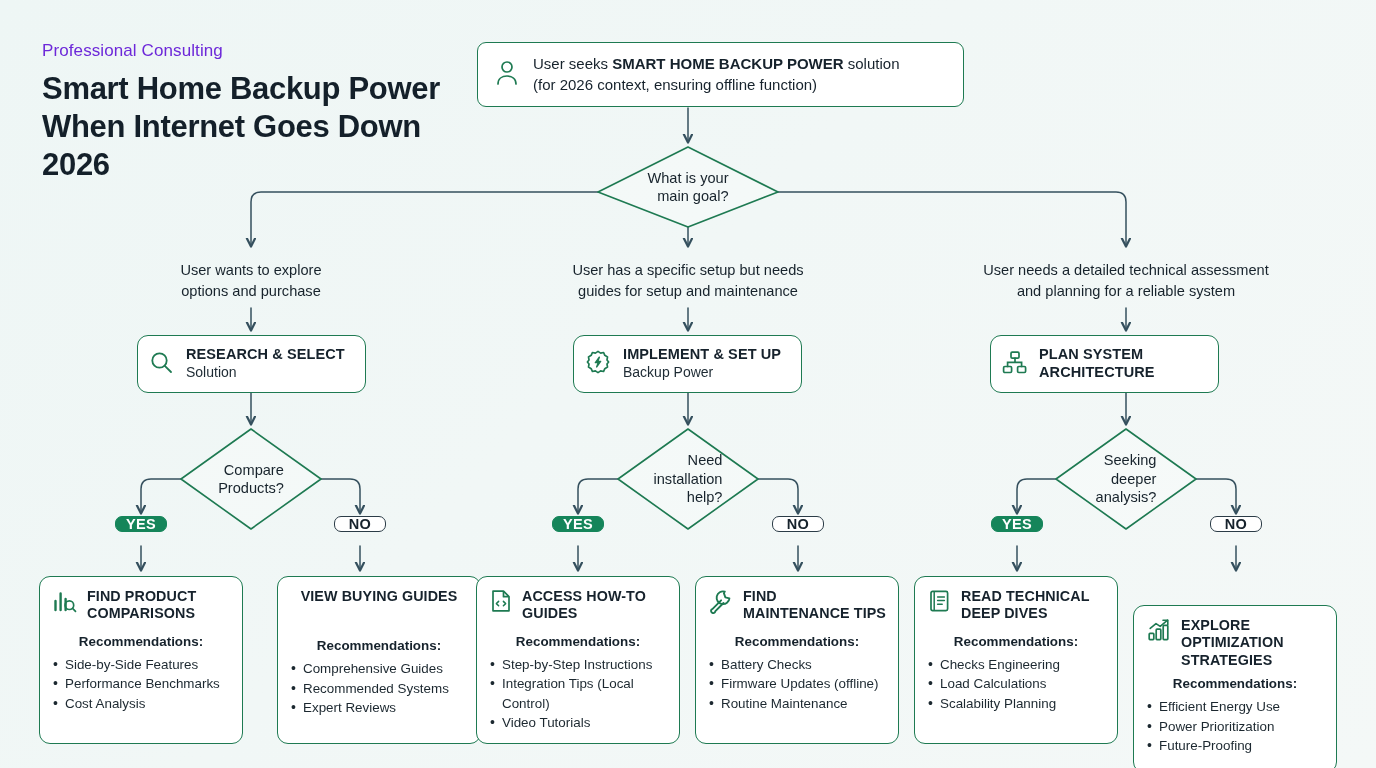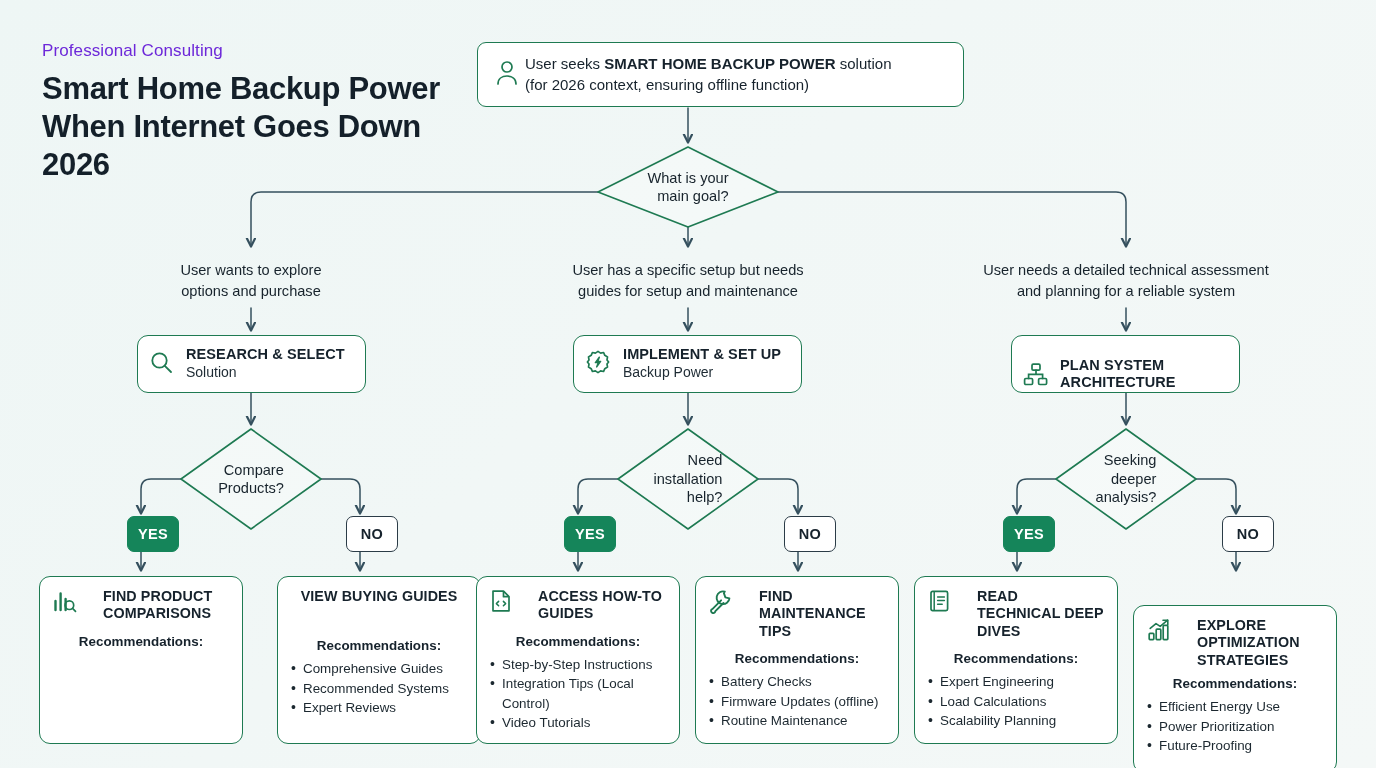--- a/index.html
+++ b/index.html
@@ -27,21 +27,21 @@
   }
 
   
   .node {
     position: absolute; background: #ffffff;
     border: 1.6px solid #1e7a52; border-radius: 10px;
     display: flex; align-items: center;
   }
   .start-node {
     left: 477px; top: 42px; width: 487px; height: 65px;
-    padding: 0 16px; gap: 5px; border-radius: 9px;
+    padding: 0 16px; gap: 13px; border-radius: 9px;
   }
   .start-text { font-size: 15px; line-height: 1.38; color: #16222c; }
   .start-text b { font-weight: bold; }
 
   .action {
     width: 229px; height: 58px; padding: 0 10px; gap: 11px;
     border-radius: 11px;
   }
   .action .ttl { font-size: 14.5px; font-weight: bold; line-height: 1.22; color: #16222c; letter-spacing: .1px; }
   .action .sub { font-size: 14px; color: #1d2a33; line-height: 1.25; }
@@ -55,34 +55,34 @@
   
   .diamond { position: absolute; }
   .diamond .dtext {
     position: absolute; inset: 0; display: flex;
     align-items: center; justify-content: center;
     text-align: right; font-size: 14.6px; line-height: 1.26; color: #17232c;
   }
 
   
   .badge {
-    position: absolute; height: 36px; border-radius: 7px;
+    position: absolute; height: 16px; border-radius: 7px;
     display: flex; align-items: center; justify-content: center;
-    font-size: 14.5px; font-weight: bold; letter-spacing: .4px; margin-left: 12px;
+    font-size: 14.5px; font-weight: bold; letter-spacing: .4px;
   }
   .badge.yes { background: #15855a; color: #ffffff; border: 1.6px solid #15855a; }
   .badge.no  { background: #ffffff; color: #16222c; border: 1.6px solid #2b3c47; }
 
   
   .card {
     position: absolute; top: 576px; height: 168px;
     background: #ffffff; border: 1.6px solid #1e7a52; border-radius: 11px;
     padding: 11px 12px 10px 12px; overflow: hidden;
   }
-  .card-head { display: flex; align-items: flex-start; gap: 25px; }
+  .card-head { display: flex; align-items: flex-start; gap: 9px; }
   .card-head.no-icon { justify-content: center; }
   .card-title {
     font-size: 14.3px; font-weight: bold; line-height: 1.22;
     color: #16222c; letter-spacing: .1px; text-transform: uppercase;
   }
   .rec-label { font-size: 13.4px; font-weight: bold; color: #16222c; margin-top: 11px; text-align: center; }
   .card ul { list-style: none; margin-top: 6px; }
   .card li {
     font-size: 13.4px; line-height: 1.45; color: #1c2830;
     padding-left: 13px; position: relative;
@@ -197,21 +197,21 @@
                  L7.2,20.7 L4.5,19.1 L5,16 L3.4,14 L5,12 L4.5,8.9 L7.2,7.3 L8.4,4.5 L11.4,5.1 Z" stroke-linejoin="round"></path>
         <path d="M15.3,9.2 L11.4,14.6 L14.3,14.6 L12.7,18.9 L16.6,13.4 L13.7,13.4 Z" stroke-linejoin="round" stroke-width="1.5"></path>
       </svg>
     </span>
     <div>
       <div class="ttl">IMPLEMENT &amp; SET UP</div>
       <div class="sub">Backup Power</div>
     </div>
   </div>
 
-  <div class="node action" style="left:1011px; top:335px;align-items:flex-end;">
+  <div class="node action" style="left:990px; top:335px;">
     <span class="icon">
       <svg width="27" height="27" viewBox="0 0 27 27" fill="none" stroke="#1e7a52" stroke-width="1.7">
         <rect x="10" y="3.2" width="8" height="6" rx="1.2"></rect>
         <rect x="2.6" y="17.5" width="8" height="6" rx="1.2"></rect>
         <rect x="16.6" y="17.5" width="8" height="6" rx="1.2"></rect>
         <path d="M14,9.2 L14,13.4 M6.6,17.5 L6.6,13.4 L20.6,13.4 L20.6,17.5" stroke-linecap="round"></path>
       </svg>
     </span>
     <div>
       <div class="ttl" style="white-space:normal; max-width:150px;">PLAN SYSTEM ARCHITECTURE</div>
@@ -245,20 +245,25 @@
       <span class="icon">
         <svg width="26" height="26" viewBox="0 0 26 26" fill="none" stroke="#1e7a52" stroke-width="1.7">
           <path d="M3.5,22 L3.5,13 M8.6,22 L8.6,5.5 M13.6,22 L13.6,11" stroke-linecap="round" stroke-width="2.4"></path>
           <circle cx="17.4" cy="17.2" r="4.3"></circle>
           <path d="M20.6,20.4 L23.5,23.3" stroke-linecap="round"></path>
         </svg>
       </span>
       <div class="card-title">FIND PRODUCT COMPARISONS</div>
     </div>
     <div class="rec-label">Recommendations:</div>
+    <ul>
+      <li>Side-by-Side Features</li>
+      <li>Performance Benchmarks</li>
+      <li>Cost Analysis</li>
+    </ul>
   </div>
 
   <div class="card" style="left:257px; width:204px;margin-left:20px;">
     <div class="card-head no-icon">
       <div class="card-title" style="text-align:center;">VIEW BUYING GUIDES</div>
     </div>
     <div class="rec-label" style="margin-top:33px;">Recommendations:</div>
     <ul>
       <li>Comprehensive Guides</li>
       <li>Recommended Systems</li>
@@ -309,21 +314,21 @@
         <svg width="25" height="26" viewBox="0 0 25 26" fill="none" stroke="#1e7a52" stroke-width="1.7">
           <rect x="4" y="3.4" width="16.6" height="19.2" rx="1.6"></rect>
           <path d="M7.2,3.4 L7.2,22.6" stroke-width="1.5"></path>
           <path d="M10.6,9 L17.4,9 M10.6,12.6 L17.4,12.6 M10.6,16.2 L15.2,16.2" stroke-linecap="round" stroke-width="1.5"></path>
         </svg>
       </span>
       <div class="card-title">READ TECHNICAL DEEP DIVES</div>
     </div>
     <div class="rec-label">Recommendations:</div>
     <ul>
-      <li>Expert Engineering</li>
+      <li>Checks Engineering</li>
       <li>Load Calculations</li>
       <li>Scalability Planning</li>
     </ul>
   </div>
 
   <div class="card" style="left:1133px; width:204px;margin-top:29px;">
     <div class="card-head">
       <span class="icon">
         <svg width="26" height="26" viewBox="0 0 26 26" fill="none" stroke="#1e7a52" stroke-width="1.7">
           <rect x="3.2" y="16.4" width="4.6" height="6.2" rx="0.8"></rect>

